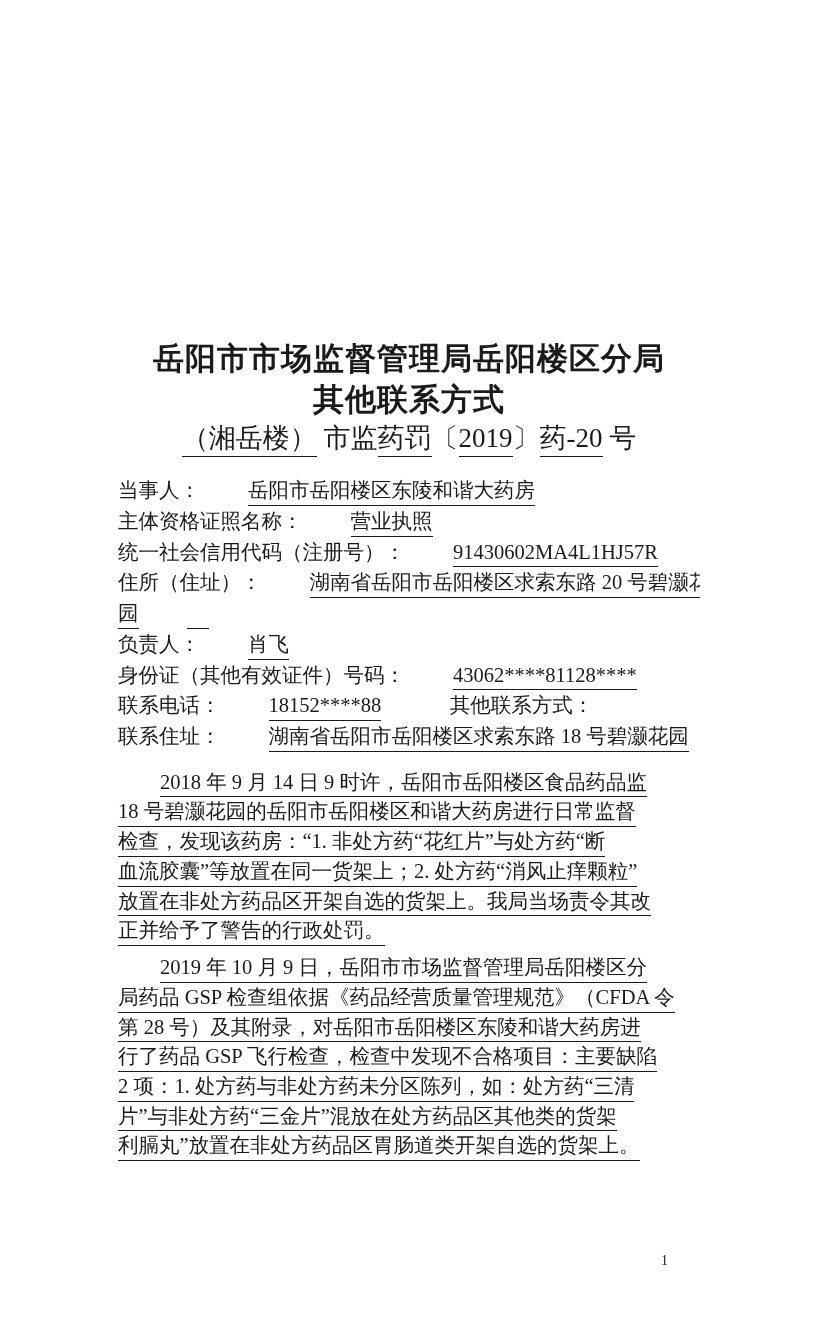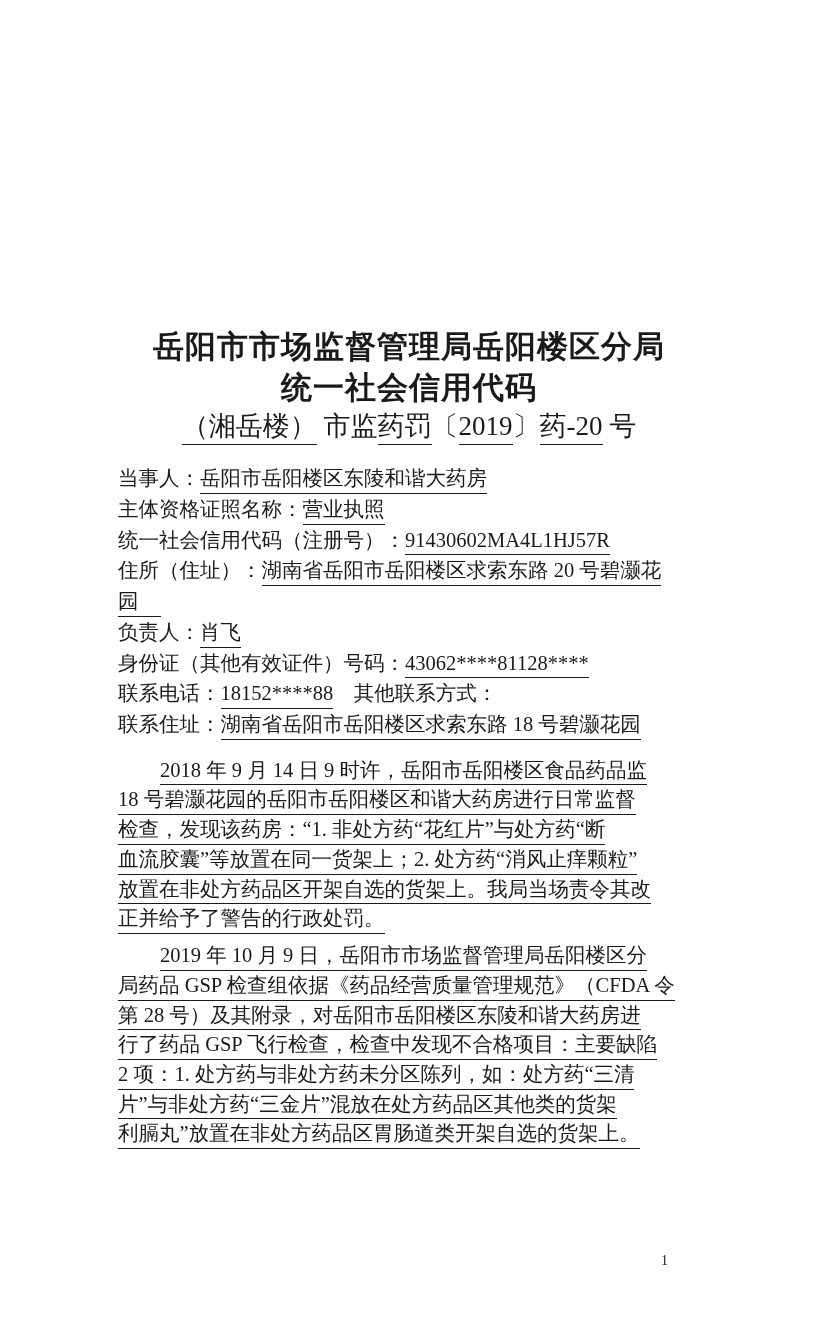--- a/index.html
+++ b/index.html
@@ -10,21 +10,21 @@
   }
   .page {
     position: relative;
     width: 816px; height: 1344px;
     background: #ffffff;
     color: #1a1a1a;
     overflow: hidden;
   }
   .content {
     position: absolute;
-    left: 118px; top: 326px;
+    left: 118px; top: 338px;
     width: 582px;
   }
   .title-line {
     text-align: center;
     font-weight: bold;
     font-size: 31px;
     line-height: 41px;
     letter-spacing: 1px;
     white-space: nowrap;
   }
@@ -36,21 +36,21 @@
   }
   .docnum span { white-space: pre; }
   .fields { margin-top: 18px; font-size: 20.5px; }
   .para1 { margin-top: 16px;  font-size: 20.5px; }
   .para2 { margin-top: 7px; font-size: 20.5px; }
   .tline {
     display: flex;
     align-items: stretch;
     overflow: hidden;
   }
-  .fields .tline { height: 30.75px; line-height: 30.75px; }
+  .fields .tline { height: 30.75px; line-height: 30.75px; gap: 48px; }
   .para1 .tline, .para2 .tline { height: 29.72px; line-height: 29.72px; }
   .tline > span {
     display: block;
     flex: 0 0 auto;
     white-space: nowrap;
   }
   .ul { border-bottom: 1.5px solid #1a1a1a; }
   .fill { flex: 1 1 auto; min-width: 0; }
   .jst { text-align: justify; text-align-last: justify; }
   .pagenum {
@@ -60,21 +60,21 @@
     line-height: 18px;
     color: #1a1a1a;
   }
 </style>
 </head>
 <body>
 
 <div class="page">
   <div class="content">
     <div class="title-line">岳阳市市场监督管理局岳阳楼区分局</div>
-    <div class="title-line">统一社会信用代码</div>
+    <div class="title-line">其他联系方式</div>
     <div class="docnum"><span class="ul" style="display: inline-block;">（湘岳楼）</span><span style="display: inline-block;"> 市监</span><span class="ul" style="display: inline-block;">药罚</span><span style="display: inline-block;">〔</span><span class="ul" style="display: inline-block;">2019</span><span style="display: inline-block;">〕</span><span class="ul" style="display: inline-block;">药-20</span><span style="display: inline-block;"> 号</span></div>
     <div class="fields">
         <div class="tline">
           <span>当事人：</span>
           <span class="ul">岳阳市岳阳楼区东陵和谐大药房</span>
           <span class="ul fill"></span>
           <span style="width: 27px;"></span>
         </div>
         <div class="tline">
           <span>主体资格证照名称：</span>

